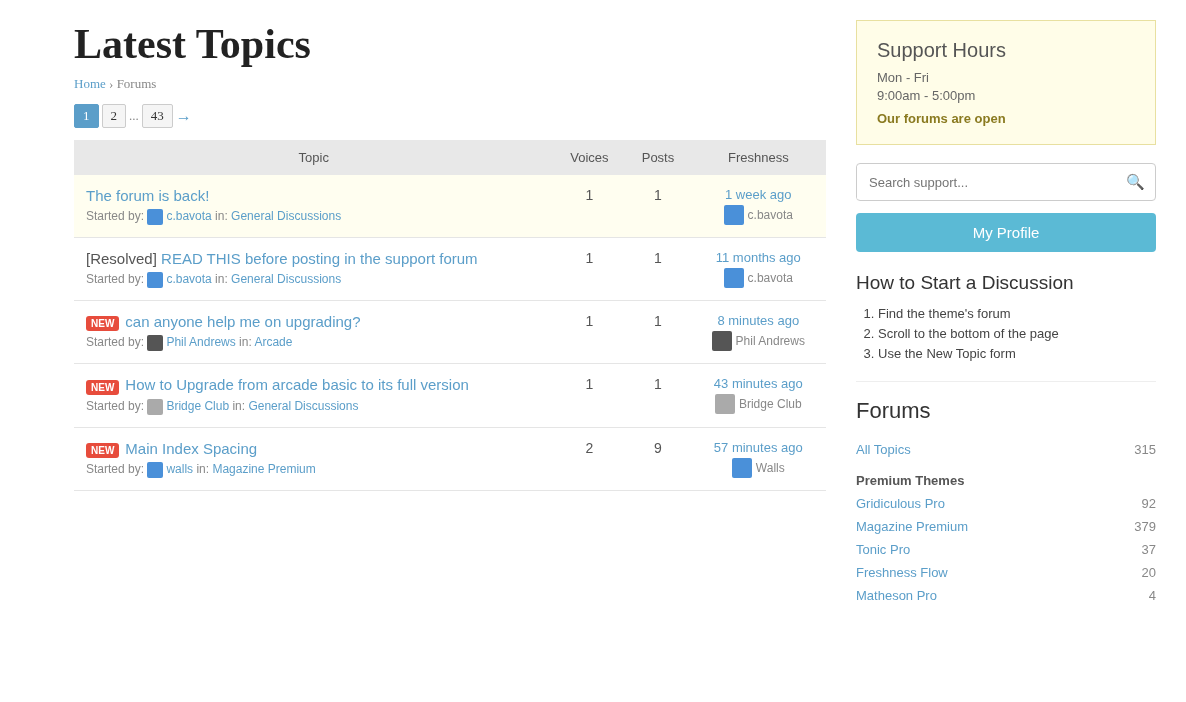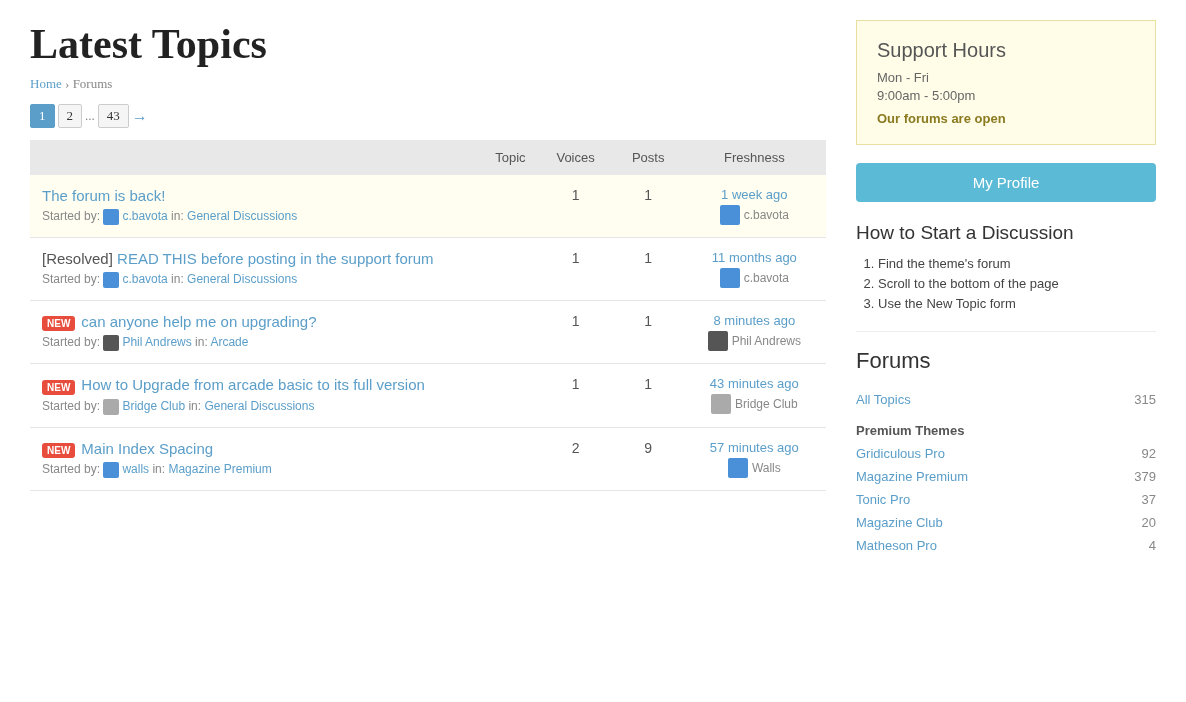--- a/index.html
+++ b/index.html
@@ -1,42 +1,42 @@
 <!DOCTYPE html>
 <html><head>
   <meta charset="utf-8">
   <style>
     * { box-sizing: border-box; margin: 0; padding: 0; }
     body { font-family: Georgia, 'Times New Roman', serif; background: #fff; color: #333; font-size: 14px; }
     a { color: #5b9ec9; text-decoration: none; }
 
     .page-wrapper { max-width: 1186px; margin: 0 auto; padding: 20px 30px; display: flex; gap: 30px; }
 
-    .main-content { flex: 1; min-width: 0; }
+    .main-content { flex: 1; min-width: 0; margin-left: 44px; }
     .sidebar { width: 300px; flex-shrink: 0; }
 
     h1.page-title { font-size: 42px; font-weight: bold; color: #222; margin-bottom: 8px; font-family: Georgia, serif; }
 
     .breadcrumb { font-size: 13px; color: #888; margin-bottom: 12px; }
     .breadcrumb a { color: #5b9ec9; }
 
     .pager-info { display: flex; align-items: center; justify-content: space-between; margin-bottom: 12px; font-size: 13px; color: #555; }
     .pagination { display: flex; align-items: center; gap: 3px; }
     .pagination .page-btn {
       display: inline-block; padding: 3px 8px; border: 1px solid #ccc;
       background: #f5f5f5; color: #333; font-size: 13px; cursor: pointer;
       border-radius: 2px;
     }
     .pagination .page-btn.active { background: #5b9ec9; color: #fff; border-color: #5b9ec9; }
     .pagination .page-arrow { color: #5b9ec9; font-size: 16px; cursor: pointer; }
     .pagination .dots { color: #888; }
 
     .topics-table { width: 100%; border-collapse: collapse; }
     .topics-table thead tr { background: #e8e8e8; }
-    .topics-table th { padding: 10px 12px; text-align: right; font-size: 13px; font-weight: normal; color: #555; font-family: Arial, sans-serif; }
+    .topics-table th { padding: 10px 12px; text-align: center; font-size: 13px; font-weight: normal; color: #555; font-family: Arial, sans-serif; }
     .topics-table th.col-voices, .topics-table th.col-posts, .topics-table th.col-freshness { text-align: center; }
     .topics-table td { padding: 12px 12px; vertical-align: top; border-bottom: 1px solid #e5e5e5; }
     .topics-table td.col-voices, .topics-table td.col-posts { text-align: center; color: #555; font-family: Arial, sans-serif; }
     .topics-table td.col-freshness { text-align: center; }
     .topics-table tbody tr.highlighted { background: #fffef0; padding-left: 27px; }
 
     .topic-title-link { color: #5b9ec9; font-size: 15px; font-family: Arial, sans-serif; }
     .topic-resolved-prefix { color: #555; font-size: 15px; font-family: Arial, sans-serif; }
     .topic-meta { font-size: 12px; color: #888; margin-top: 4px; font-family: Arial, sans-serif; }
     .topic-meta a { color: #5b9ec9; font-size: 12px; }
@@ -181,20 +181,26 @@
   </div>
 
   <div class="sidebar">
     <div class="support-hours-box">
       <h3>Support Hours</h3>
       <div class="hours">Mon - Fri</div>
       <div class="hours">9:00am - 5:00pm</div>
       <div class="open-status">Our forums are open</div>
     </div>
 
+    <div class="search-box">
+      <input type="text" placeholder="Search support..." style="">
+      <button>
+        <span>🔍</span>
+      </button>
+    </div>
 
     <button class="my-profile-btn">My Profile</button>
 
     <h3 class="section-title">How to Start a Discussion</h3>
     <ol class="how-to-list" id="how-to-list">
     <li>Find the theme's forum</li>
         <li>Scroll to the bottom of the page</li>
         <li>Use the New Topic form</li>
       </ol>
 
@@ -213,21 +219,21 @@
         </li>
         <li>
           <a href="#">Magazine Premium</a>
           <span class="count">379</span>
         </li>
         <li>
           <a href="#">Tonic Pro</a>
           <span class="count">37</span>
         </li>
         <li>
-          <a href="#">Magazine Club</a>
+          <a href="#">Freshness Flow</a>
           <span class="count">20</span>
         </li>
         <li>
           <a href="#">Matheson Pro</a>
           <span class="count">4</span>
         </li>
       </ul>
   </div>
 </div>
 

